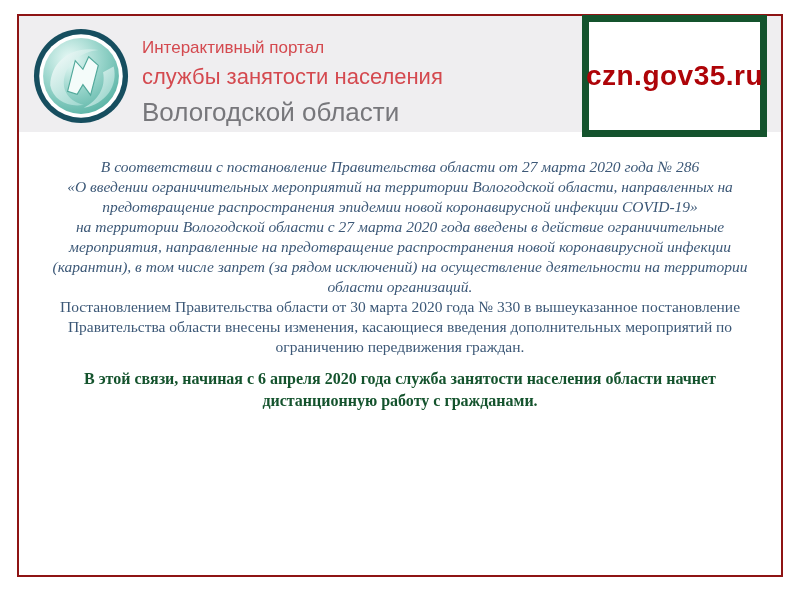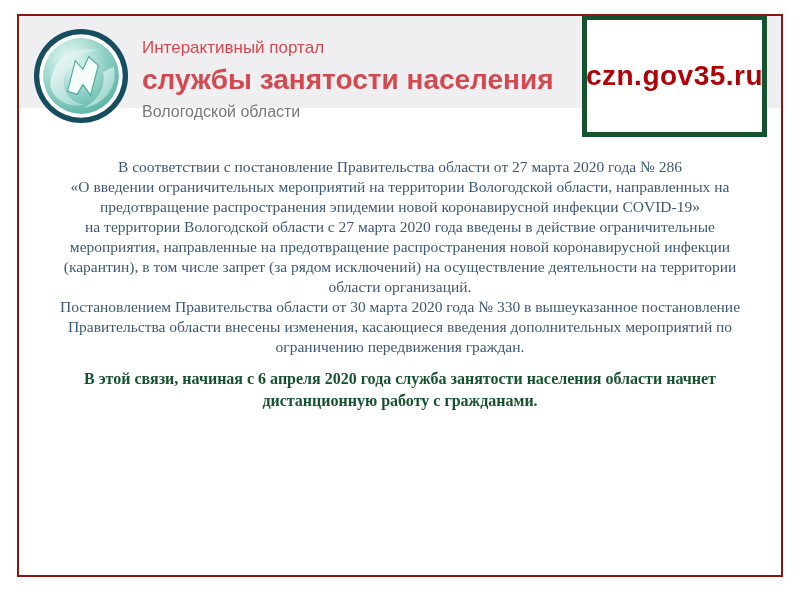--- a/index.html
+++ b/index.html
@@ -18,21 +18,21 @@
     width: 766px;
     height: 563px;
     border: 2px solid #8e1414;
     background: #ffffff;
     box-sizing: border-box;
   }
   .header-band {
     position: absolute;
     left: 0; top: 0;
     width: 100%;
-    height: 92px;
+    height: 116px;
     background: #efeef0;
   }
   .logo {
     position: absolute;
     left: 14px;
     top: 12px;
     width: 96px;
     height: 96px;
   }
   .logo svg { width: 100%; height: 100%; display: block; }
@@ -42,39 +42,39 @@
     top: 22px;
     text-align: left;
   }
   .ht1 {
     font-size: 17px;
     color: #d4494f;
     margin: 0 0 6px 0;
     font-weight: 400;
   }
   .ht2 {
-    font-size: 28px;
+    font-size: 22px;
     color: #d4494f;
     margin: 0 0 7px 0;
-    font-weight: 700;
+    font-weight: 400;
   }
   .ht3 {
-    font-size: 16px;
+    font-size: 26px;
     color: #77777b;
     margin: 0;
     font-weight: 400;
   }
   .czn-box {
     position: absolute;
     left: 563px;
     top: -1px;
     width: 185px;
     height: 122px;
     background: #ffffff;
-    border: 5px solid #14532d;
+    border: 7px solid #14532d;
     box-sizing: border-box;
     display: flex;
     align-items: center;
     justify-content: center;
     cursor: pointer;
   }
   .czn-text {
     font-size: 28px;
     font-weight: 700;
     color: #ae0408;
@@ -89,21 +89,21 @@
     font-family: "Liberation Serif", serif;
   }
   .para {
     white-space: pre-line;
     color: #3c5877;
     font-size: 15.5px;
     line-height: 20px;
     width: 702px;
     margin: 0 auto;
   }
-  .para-1 { margin-top: 17px; }
+  .para-1 { margin-top: 17px; font-style: italic; }
   .para-2 { }
   .para-emphasis {
     display: block;
     font-weight: 700;
     text-decoration: underline;
     color: #2e4b78;
   }
   .para-alert {
     white-space: pre-line;
     color: #14532d;

